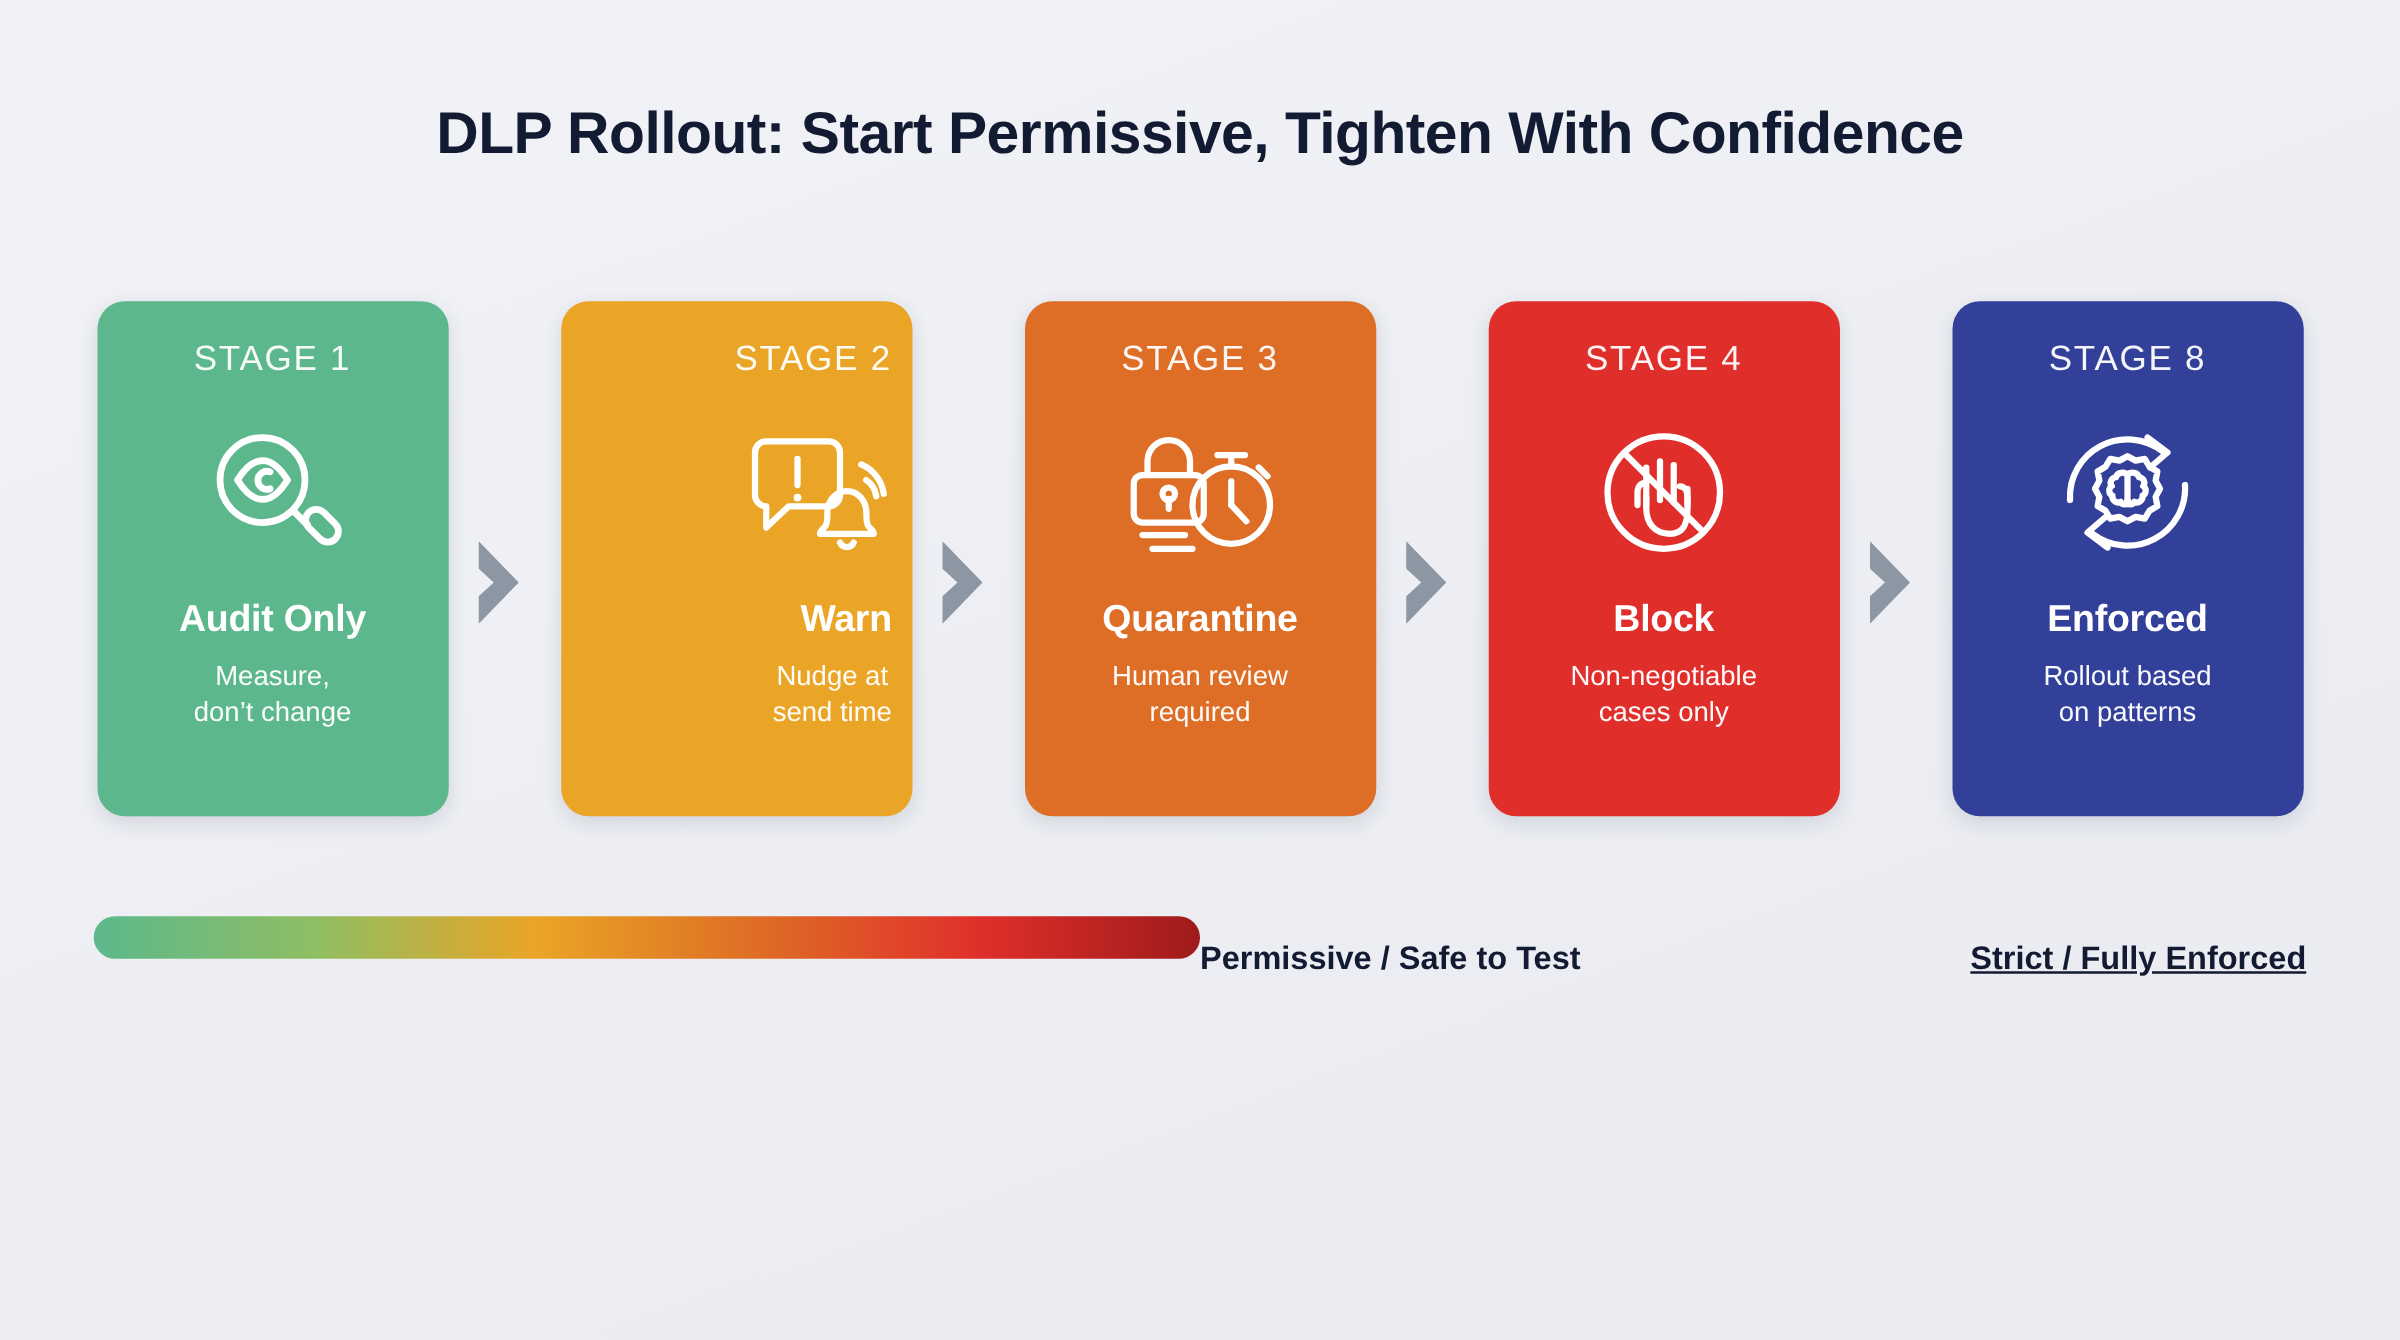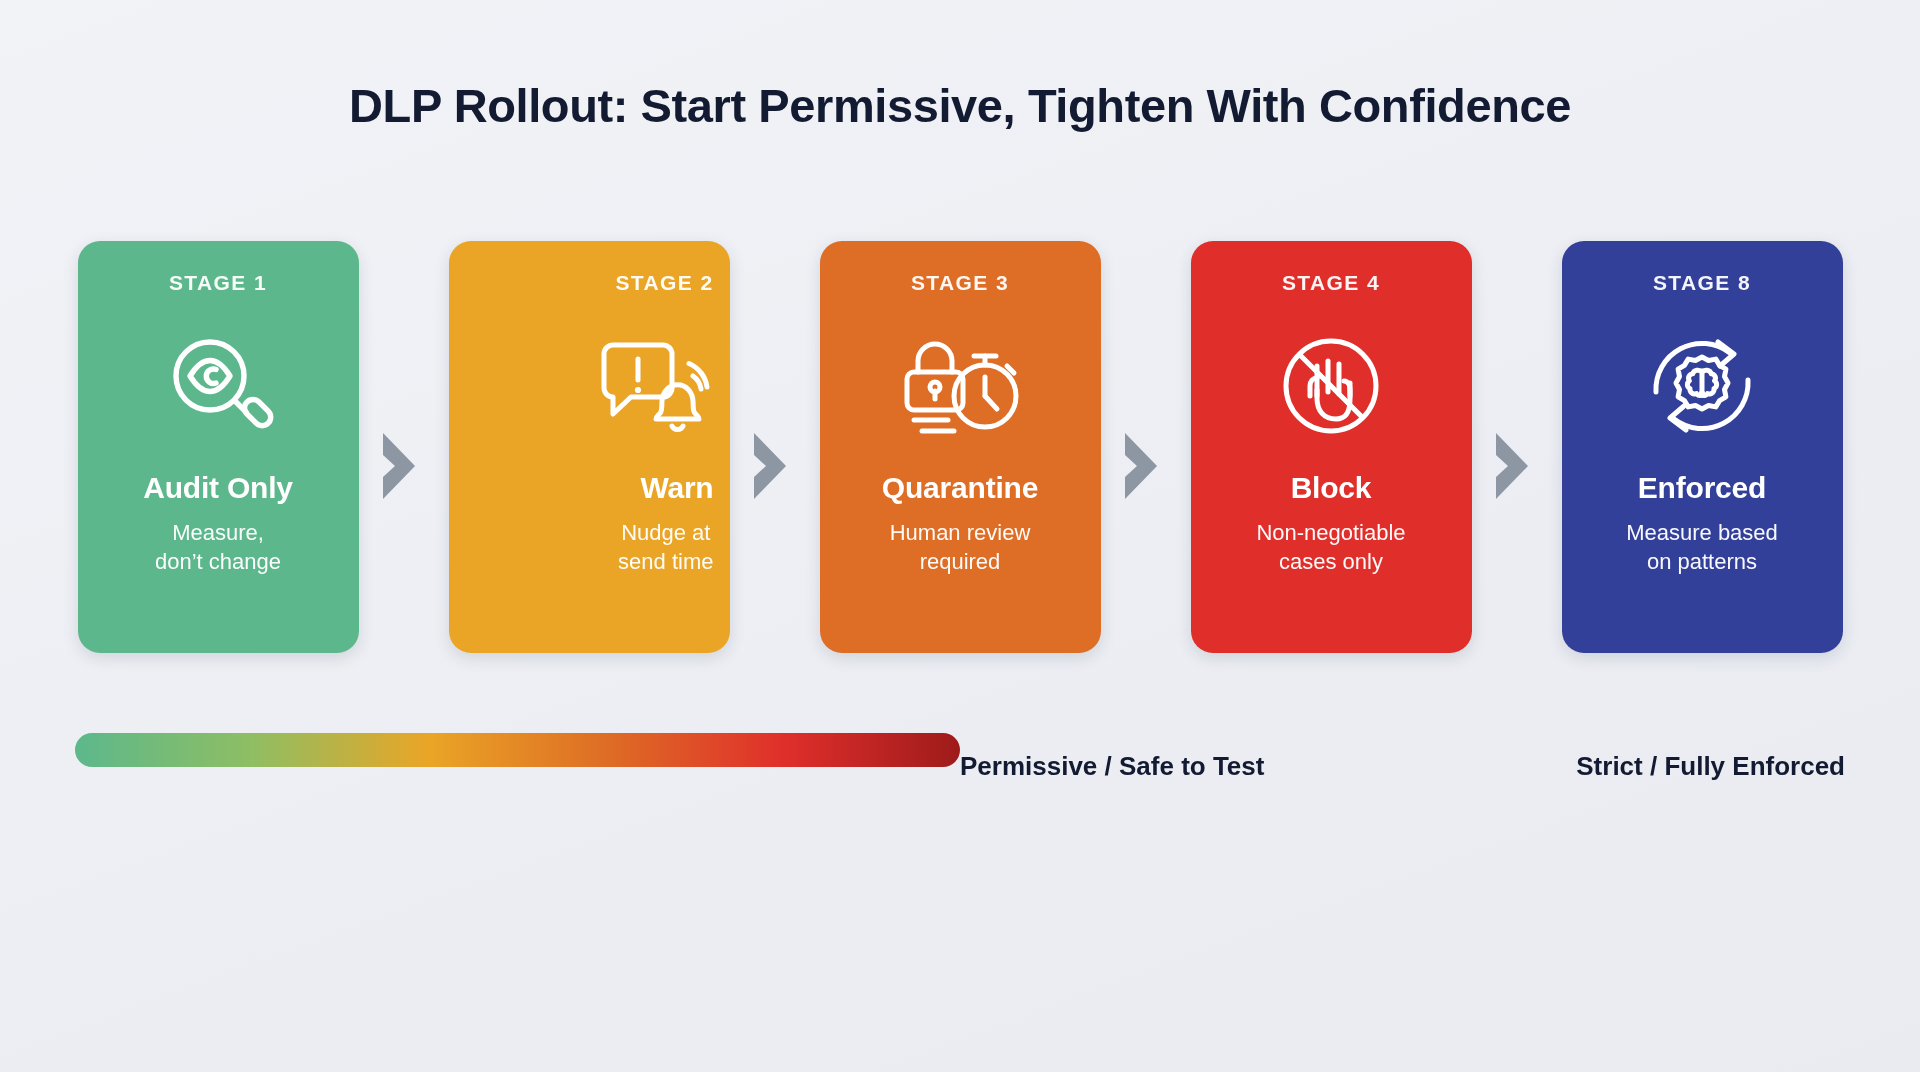--- a/index.html
+++ b/index.html
@@ -53,23 +53,23 @@
     padding: 30px 16px 26px;
     display: flex;
     flex-direction: column;
     align-items: center;
     color: #ffffff;
     box-shadow: 0 5px 16px rgba(25, 35, 60, 0.13);
     flex: 0 0 auto;
   }
 
   .stage-label {
-    font-size: 21px;
+    font-size: 28px;
     letter-spacing: 1.4px;
-    font-weight: bold;
+    font-weight: normal;
     color: rgba(255,255,255,0.95);
     margin-bottom: 10px;
   }
 
   .stage-icon {
     height: 150px;
     display: flex;
     align-items: center;
     justify-content: center;
     margin-top: 6px;
@@ -250,27 +250,27 @@
           <polyline points="76,16 92,28 78,40"></polyline>
           <path d="M106 54a46 46 0 0 1-74 39"></path>
           <polyline points="44,104 28,92 42,80"></polyline>
           <path d="M60 31l6.5 3.5 7.3-1.4 3.8 6.3 6.3 3.8-1.4 7.3L86 57l-3.5 6.5 1.4 7.3-6.3 3.8-3.8 6.3-7.3-1.4L60 83l-6.5-3.5-7.3 1.4-3.8-6.3-6.3-3.8 1.4-7.3L34 57l3.5-6.5-1.4-7.3 6.3-3.8 3.8-6.3 7.3 1.4z"></path>
           <path d="M60 45v24"></path>
           <path d="M60 46c-2.6-3-8.3-2.3-9.2 1.8-3.7.3-5.4 4.3-3.4 7-2.9 1.9-2.6 6.4.6 7.7-.6 3.7 3.2 6.6 6.5 5 1.4 2.8 5.5 2.9 6.1-.4"></path>
           <path d="M60 46c2.6-3 8.3-2.3 9.2 1.8 3.7.3 5.4 4.3 3.4 7 2.9 1.9 2.6 6.4-.6 7.7.6 3.7-3.2 6.6-6.5 5-1.4 2.8-5.5 2.9-6.1-.4"></path>
         </svg>
       </div>
       <div class="stage-name">Enforced</div>
-      <div class="stage-desc">Measure based
+      <div class="stage-desc">Rollout based
 on patterns</div>
     </div>
 
   </div>
 
   <div class="scale-wrap">
     <div class="scale-bar" style="background: linear-gradient(90deg, rgb(92, 184, 140), rgb(143, 190, 99), rgb(234, 165, 38), rgb(222, 109, 37), rgb(224, 47, 43), rgb(158, 27, 27));"></div>
     <div class="scale-labels">
       <div class="scale-label" style="color: rgb(19, 27, 51);">Permissive / Safe to Test</div>
-      <div class="scale-label" style="color: rgb(19, 27, 51);">Strict / Fully Enforced</div>
+      <div class="scale-label" style="color: rgb(19, 27, 51); text-decoration: underline;">Strict / Fully Enforced</div>
     </div>
   </div>
 
 </div>
 
 </body></html>

